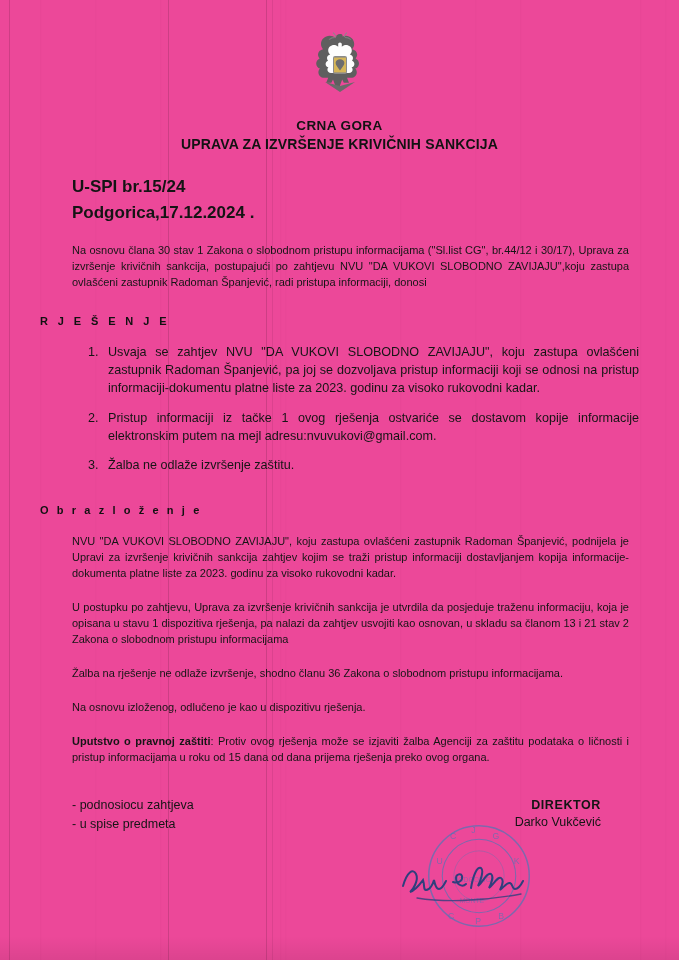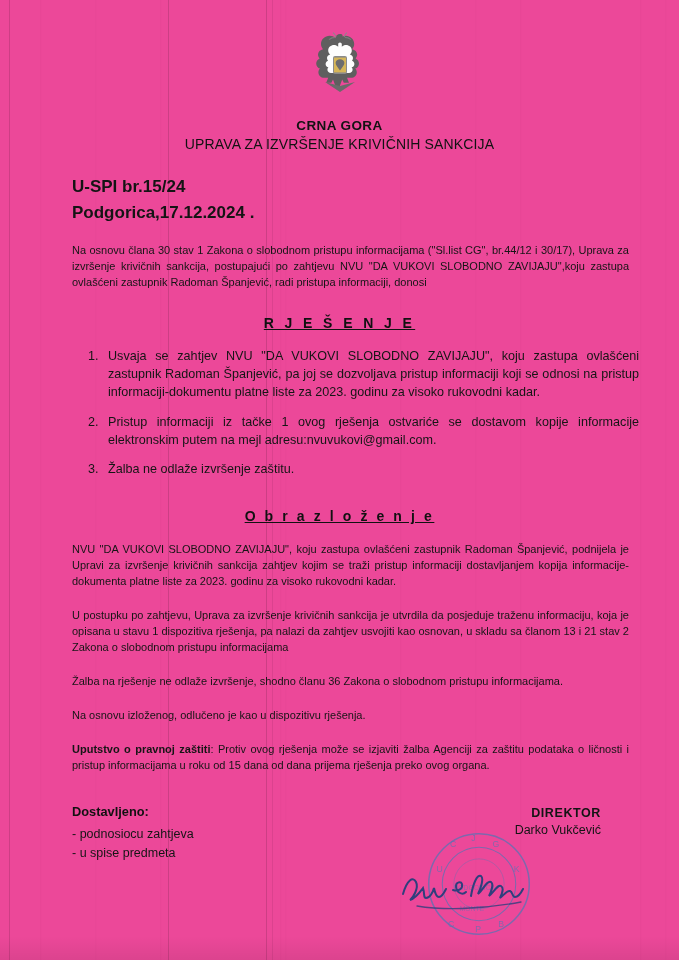--- a/index.html
+++ b/index.html
@@ -69,21 +69,21 @@
     margin-top: 6px;
   }
   .head .line1 {
     font-size: 13.5px;
     font-weight: bold;
     letter-spacing: .4px;
     color: #121212;
   }
   .head .line2 {
     font-size: 14px;
-    font-weight: normal;
+    font-weight: bold;
     letter-spacing: .15px;
     color: #121212;
     margin-top: 3px;
   }
 
   
   .refblock {
     margin-top: 22px;
     margin-left: 32px;
     font-size: 17px;
@@ -98,27 +98,26 @@
     margin-left: 32px;
     margin-right: 10px;
     font-size: 11px;
     line-height: 1.45;
     color: #151515;
     text-align: justify;
     text-justify: inter-word;
   }
 
   .center-title {
-    text-align: center;
-    font-size: 14px;
+    text-align: left;
+    font-size: 11px;
     font-weight: bold;
     letter-spacing: 3.4px;
     margin-top: 24px;
     color: #111;
-    text-decoration: underline;
   }
   .center-title.sub {
     letter-spacing: 2.6px;
     margin-top: 30px;
     font-weight: bold;
   }
 
   ol.items {
     margin: 16px 0 0 0;
     padding-left: 62px;
@@ -250,21 +249,20 @@
     <div class="center-title sub">O b r a z l o ž e n j e</div>
 
     <div class="para">NVU "DA VUKOVI SLOBODNO ZAVIJAJU", koju zastupa ovlašćeni zastupnik Radoman Španjević, podnijela je Upravi za izvršenje krivičnih sankcija zahtjev kojim se traži pristup informaciji dostavljanjem kopija informacije-dokumenta platne liste za 2023. godinu za visoko rukovodni kadar.</div>
     <div class="para">U postupku po zahtjevu, Uprava za izvršenje krivičnih sankcija je utvrdila da posjeduje traženu informaciju, koja je opisana u stavu 1 dispozitiva rješenja, pa nalazi da zahtjev usvojiti kao osnovan, u skladu sa članom 13 i 21 stav 2 Zakona o slobodnom pristupu informacijama</div>
     <div class="para">Žalba na rješenje ne odlaže izvršenje, shodno članu 36 Zakona o slobodnom pristupu informacijama.</div>
     <div class="para">Na osnovu izloženog, odlučeno je kao u dispozitivu rješenja.</div>
 
     <div class="para"><span class="lead">Uputstvo o pravnoj zaštiti</span><span>: Protiv ovog rješenja može se izjaviti žalba Agenciji za zaštitu podataka o ličnosti i pristup informacijama u roku od 15 dana od dana prijema rješenja preko ovog organa.</span></div>
 
     <div class="footer">
-      <div class="delivered-title">Dostavljeno:</div>
       <div class="delivered-list">
         <div>- podnosiocu zahtjeva</div>
         <div>- u spise predmeta</div>
       </div>
 
       <div class="sign">
         <div class="title">DIREKTOR</div>
         <div class="name">Darko Vukčević</div>
       </div>
 

